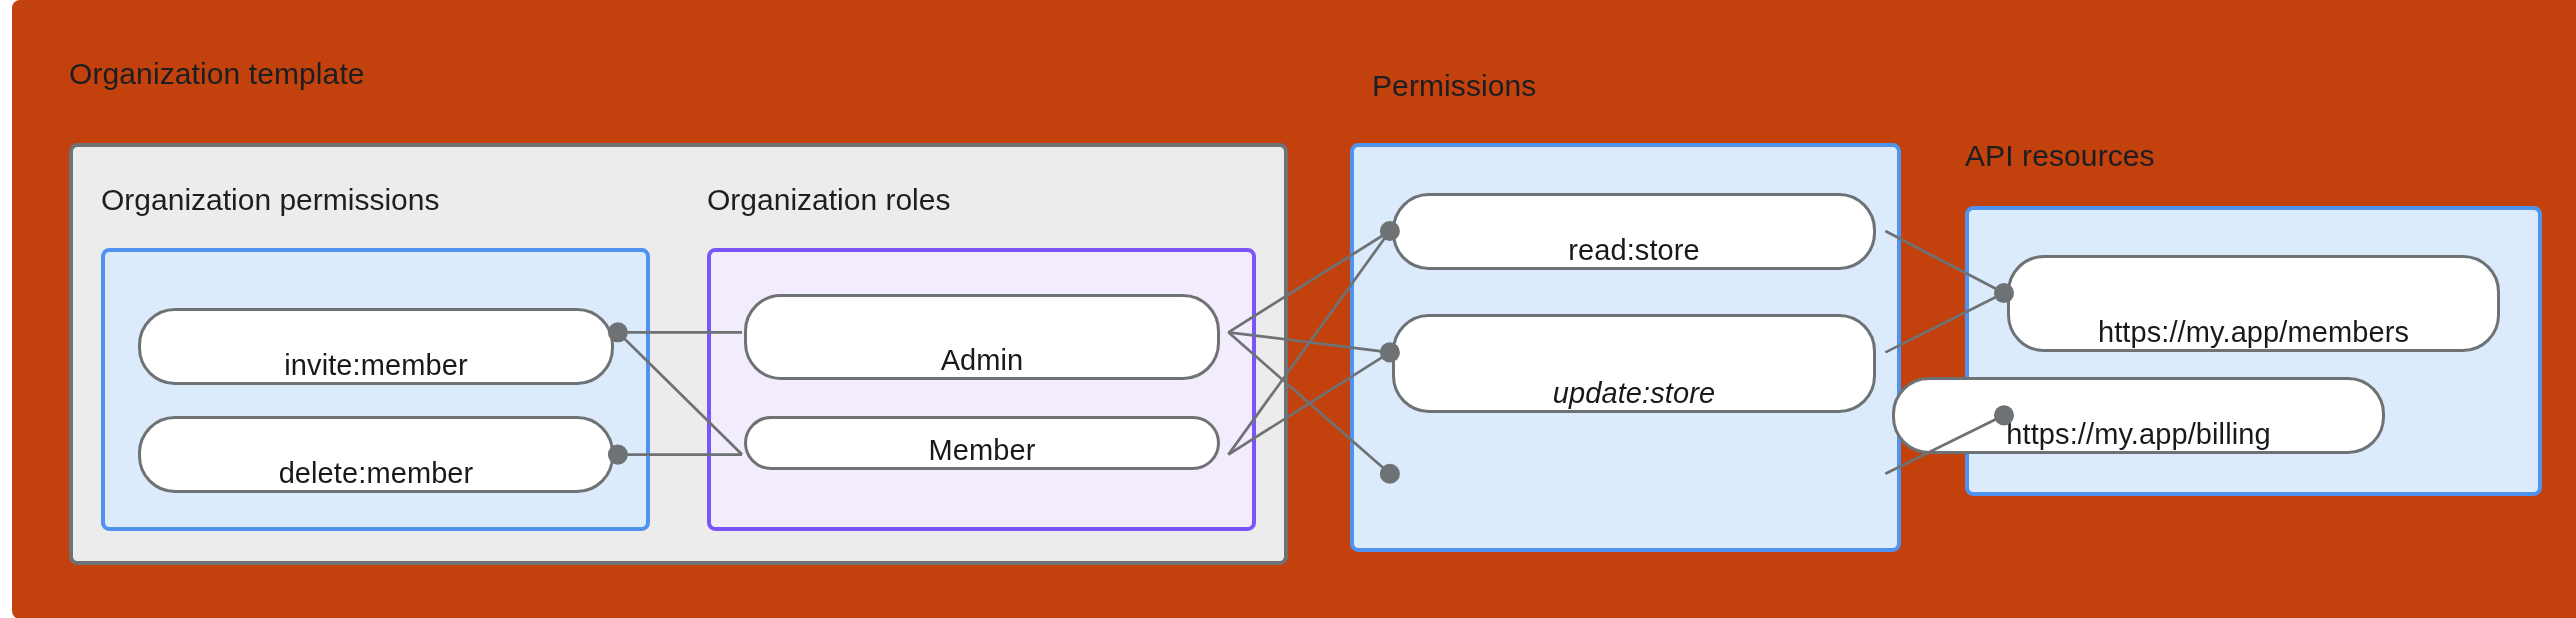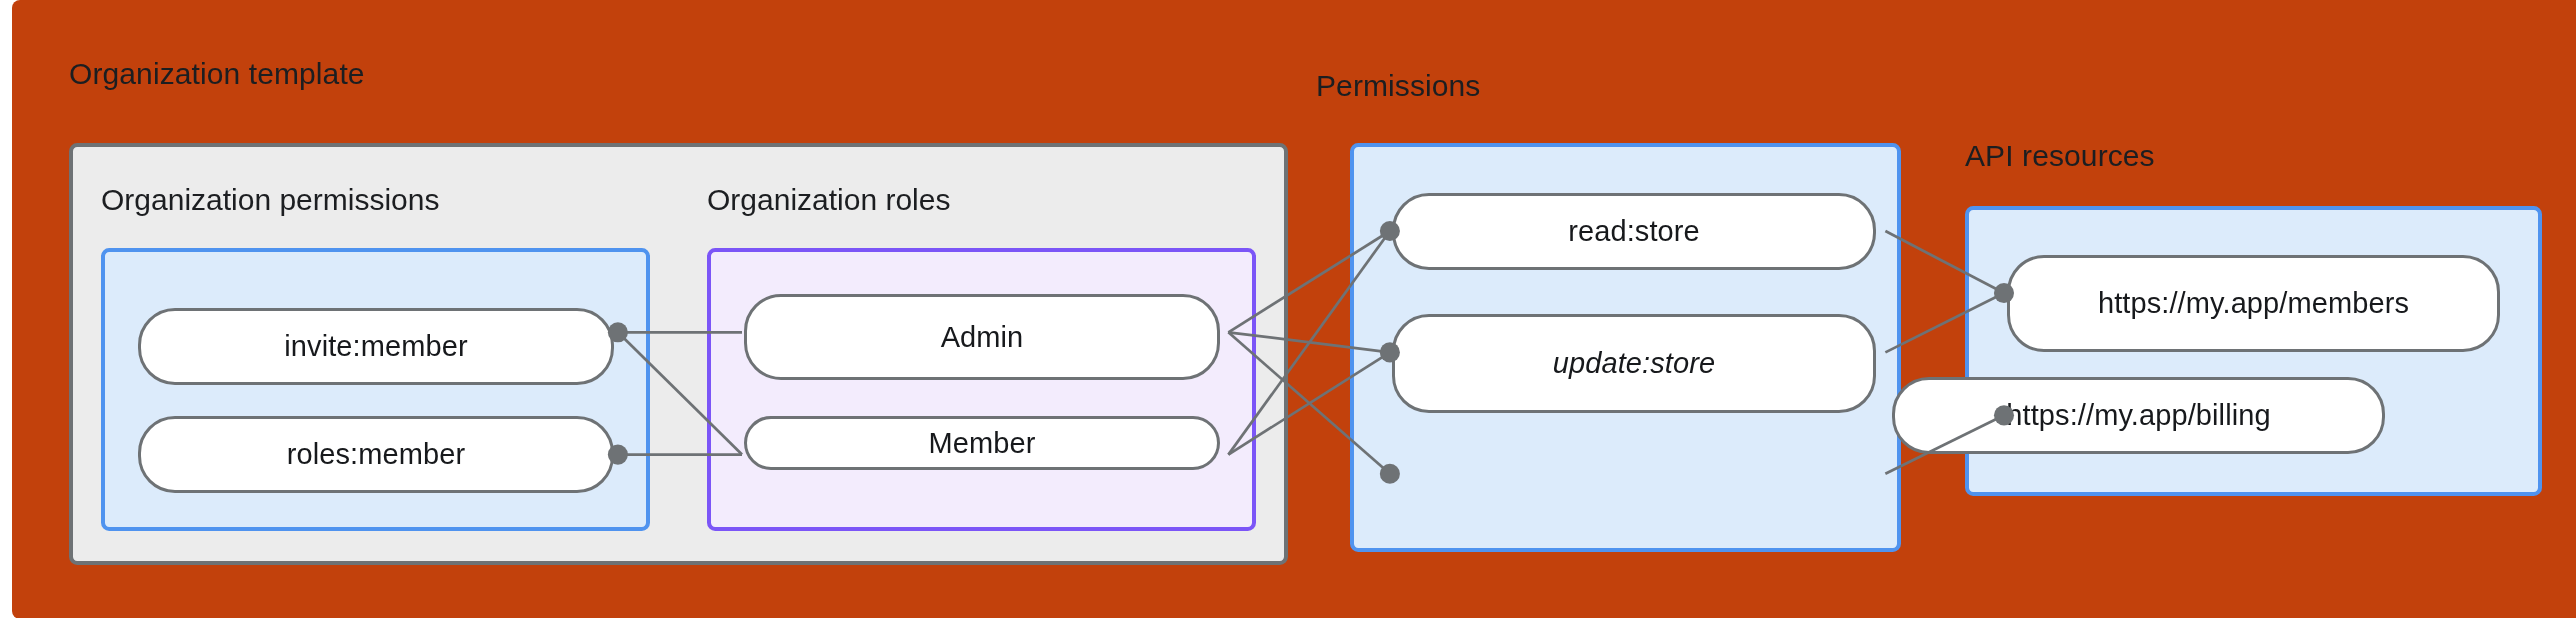--- a/index.html
+++ b/index.html
@@ -71,21 +71,21 @@
     z-index: 3;
   }
   
   .node {
     position: absolute;
     box-sizing: border-box;
     background: #ffffff;
     border: 3.7px solid #6e7275;
     border-radius: 37px;
     display: flex;
-    align-items: center;
+    align-items: flex-end;
     justify-content: center;
     z-index: 4;
   }
   .node-label {
     font-size: 29px;
     color: #17191c;
     white-space: nowrap;
     letter-spacing: 0.1px;
   }
 </style>
@@ -133,36 +133,36 @@
 
   <div class="sub-title" style="left:89px; top:183px;">Organization permissions</div>
 
   <div class="group-box box-blue" style="left:89px; top:248px; width:549px; height:283px;"></div>
 
   <div class="node" style="left:126px; top:308px; width:476px; height:77px;">
     <span class="node-label">invite:member</span>
   </div>
 
   <div class="node" style="left:126px; top:416px; width:476px; height:77px;">
-    <span class="node-label">roles:member</span>
+    <span class="node-label">delete:member</span>
   </div>
 
   <div class="sub-title" style="left:695px; top:183px;">Organization roles</div>
 
   <div class="group-box box-purple" style="left:695px; top:248px; width:549px; height:283px;"></div>
 
   <div class="node" style="left:732px; top:294px; width:476px; height:86px;">
     <span class="node-label">Admin</span>
   </div>
 
   <div class="node" style="left:732px; top:416px; width:476px; height:54px;">
     <span class="node-label">Member</span>
   </div>
 
-  <div class="group-title" style="left:1304px; top:69px;">Permissions</div>
+  <div class="group-title" style="left:1360px; top:69px;">Permissions</div>
 
   <div class="group-box box-blue" style="left:1338px; top:143px; width:551px; height:409px;"></div>
 
   <div class="node" style="left:1380px; top:193px; width:484px; height:77px;">
     <span class="node-label">read:store</span>
   </div>
 
   <div class="node" style="left:1380px; top:314px; width:484px; height:99px;font-style:italic;">
     <span class="node-label">update:store</span>
   </div>

